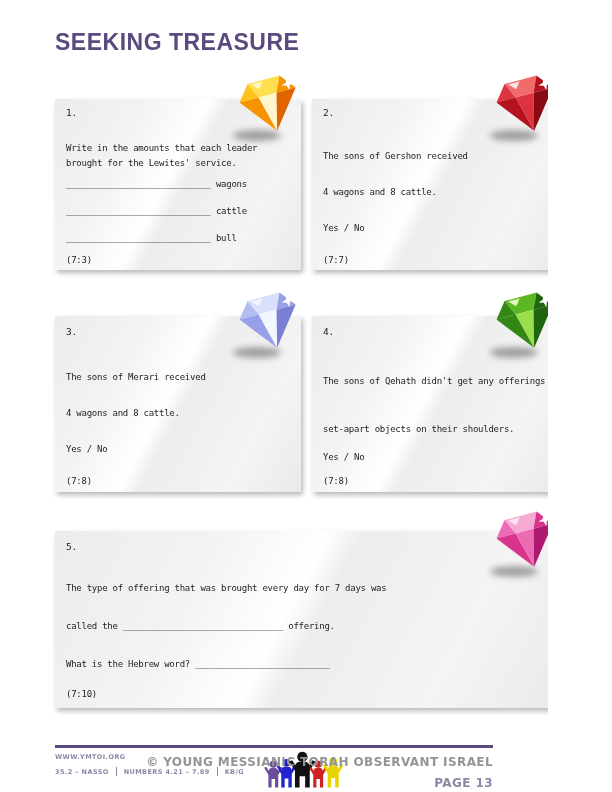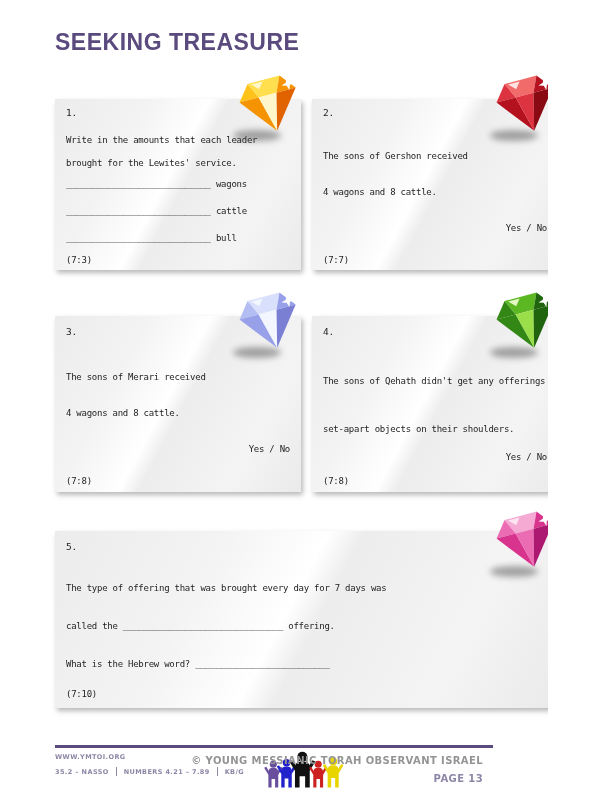--- a/index.html
+++ b/index.html
@@ -25,38 +25,38 @@
     color:#1d1d1d;
     font-size:9px;letter-spacing:-0.25px;
   }
   .card1{left:55px;top:99px;width:246px;height:171px;}
   .card2{left:312px;top:99px;width:246px;height:171px;}
   .card3{left:55px;top:316px;width:246px;height:176px;}
   .card4{left:312px;top:316px;width:246px;height:176px;}
   .card5{left:55px;top:531px;width:503px;height:177px;}
   .row{position:absolute;left:11px;right:11px;white-space:nowrap;}
   .card-number{font-size:9.5px;}
-  .choice-row{text-align:right;}
+  .choice-row{text-align:left;}
   .ref-row{font-size:9px;}
   
   .gem{position:absolute;width:74px;height:70px;top:-28px;right:-6px;z-index:2;}
   .gem-shadow{
     position:absolute;left:0px;bottom:0px;width:48px;height:11px;
     border-radius:50%;background:rgba(60,60,60,0.45);filter:blur(3px);
   }
   .gem-svg{position:absolute;left:0;top:0;width:74px;height:66px;transform:rotate(-15deg);}
   
   .footer-rule{position:absolute;left:55px;right:55px;top:745px;height:2.5px;background:#5a4a7d;}
   .footer-left{position:absolute;left:55px;top:753px;color:#8e86a6;
     font-family:"DejaVu Sans", sans-serif;font-size:6.5px;font-weight:bold;letter-spacing:0.4px;}
   .footer-left .meta-line{margin-top:6px;display:flex;align-items:center;}
   .meta-sep{display:inline-block;width:0;height:9px;border-left:1px solid #8e86a6;margin:0 7px;}
   .footer-logo{position:absolute;left:264px;top:747px;width:82px;height:44px;}
-  .footer-right{position:absolute;right:65px;top:755px;text-align:right;color:#949494;
-    font-family:"DejaVu Sans", sans-serif;font-size:10px;font-weight:bold;letter-spacing:0.4px;}
+  .footer-right{position:absolute;right:55px;top:755px;text-align:right;color:#949494;
+    font-family:"DejaVu Sans", sans-serif;font-size:12px;font-weight:bold;letter-spacing:0.4px;}
   .footer-right .page-num{margin-top:7px;color:#8e86a6;}
 </style>
 </head>
 <body>
 
 <div class="page">
 
   <div class="page-title">SEEKING TREASURE</div>
 
   <div class="card card1">
@@ -67,21 +67,21 @@
         <polygon points="25,12 36,36 6,36" fill="#ffc21a"></polygon>
         <polygon points="75,12 94,36 64,36" fill="#f59300"></polygon>
         <polygon points="6,36 36,36 50,92" fill="#f59300"></polygon>
         <polygon points="36,36 64,36 50,92" fill="#fff6cc"></polygon>
         <polygon points="64,36 94,36 50,92" fill="#e06300"></polygon>
         <polygon points="30,14 48,14 40,24" fill="#fff6cc"></polygon>
         <polygon points="84,18 86.5,25 94,27.5 86.5,30 84,37 81.5,30 74,27.5 81.5,25" fill="#ffffff"></polygon>
       </svg>
     </div>
     <div class="row card-number" style="top:8px">1.</div>
-    <div class="row" style="top:36px">Write in the amounts that each leader</div>
+    <div class="row" style="top:44px">Write in the amounts that each leader</div>
     <div class="row" style="top:59px">brought for the Lewites' service.</div>
     <div class="row" style="top:80px">____________________________ wagons</div>
     <div class="row" style="top:107px">____________________________ cattle</div>
     <div class="row" style="top:134px">____________________________ bull</div>
     <div class="row ref-row" style="top:156px">(7:3)</div>
   </div>
 
   <div class="card card2">
     <div class="gem">
       <div class="gem-shadow"></div>

